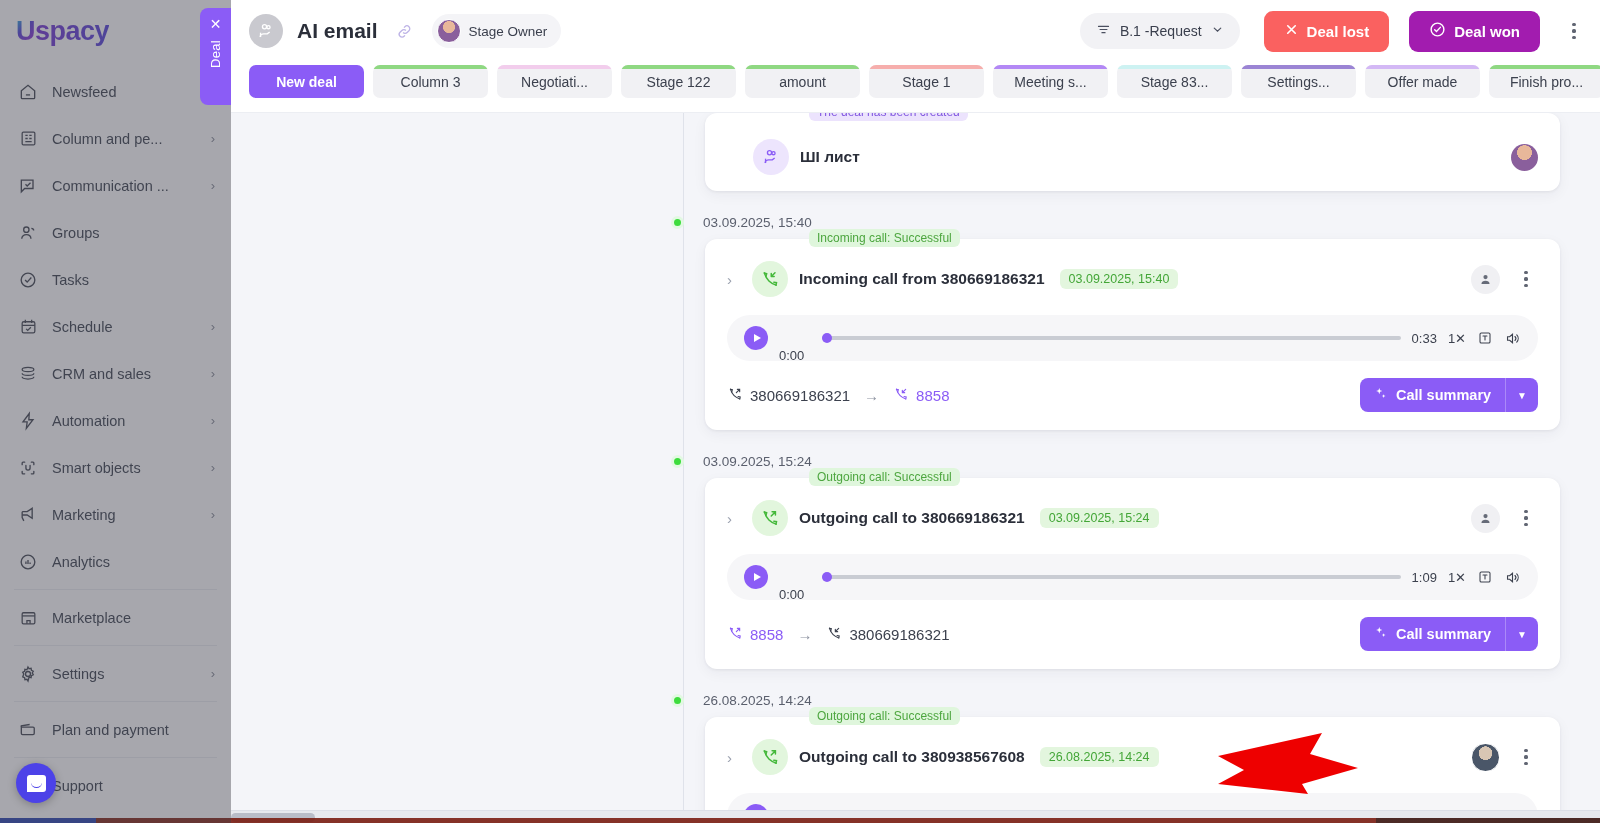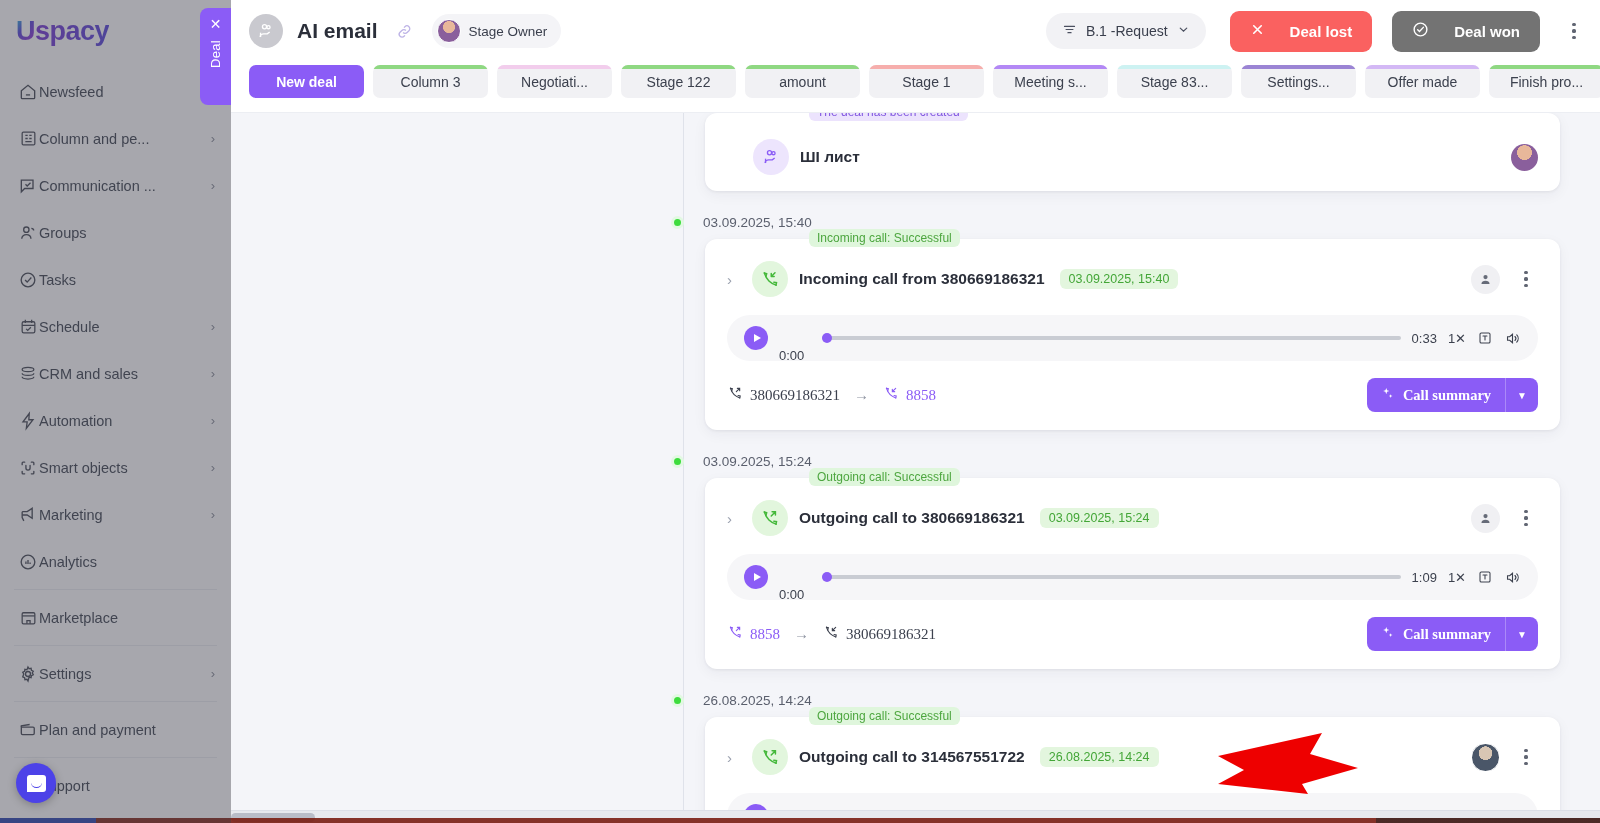--- a/index.html
+++ b/index.html
@@ -32,21 +32,21 @@
     font-weight: 800;
   }
   .logo .rest {
     background: linear-gradient(90deg,#7a3fd0 0%, #5b4bd6 100%);
     -webkit-background-clip: text; background-clip: text; color: transparent;
     font-weight: 700;
   }
   .nav { padding-top: 6px; flex: 1; }
   .nav-item {
     height: 47px; display: flex; align-items: center;
-    padding: 0 16px 0 17px; gap: 0; cursor: pointer;
+    padding: 0 16px 0 17px; gap: 13px; cursor: pointer;
     color: #454956;
   }
   .nav-item .ico { width: 22px; height: 22px; flex: none; display:flex; align-items:center; justify-content:center; color:#4b4f5c;}
   .nav-item .lbl { font-size: 14.5px; white-space: nowrap; flex: 1; color:#454b59; }
   .nav-item .chev { font-size: 13px; color: #8b8f9c; flex:none; }
   .nav-sep { height: 1px; background: #e3e5ec; margin: 4px 14px; }
 
   .intercom {
     position: absolute; left: 16px; bottom: 20px;
     width: 40px; height: 40px; border-radius: 50%;
@@ -103,27 +103,27 @@
   }
   .owner-chip .nm { font-size: 13.5px; color: #3a3f4d; }
   .spacer { flex: 1; }
 
   .filter-pill {
     display: flex; align-items: center; gap: 9px;
     background: #f2f2f5; border-radius: 20px; padding: 9px 16px; cursor: pointer;
     font-size: 14px; color: #3a3f4d;
   }
   .btn {
-    display: flex; align-items: center; gap: 25px; cursor: pointer;
+    display: flex; align-items: center; gap: 8px; cursor: pointer;
     border: none; border-radius: 9px; padding: 0 20px; height: 41px;
     font-size: 15px; font-weight: 600; color: #fff;
     font-family: "Liberation Sans", sans-serif;
   }
   .btn-lost { background: #fa6160; }
-  .btn-won  { background: #737373; }
+  .btn-won  { background: #a21caf; }
   .kebab {
     width: 24px; display: flex; flex-direction: column; align-items: center; gap: 3px;
     cursor: pointer; margin-left: 4px;
   }
   .kebab i { width: 3.2px; height: 3.2px; border-radius: 50%; background: #606572; display:block; }
 
   
   .stages {
     height: 50px; flex: none; display: flex; align-items: flex-start; gap: 9px;
     padding: 3px 0 0 18px; background: #fff; overflow: hidden;
@@ -213,21 +213,21 @@
   .t-cur { font-size: 13px; color: #3c414e; width: 32px; flex:none;margin-top:35px; }
   .track { flex: 1; height: 4px; background: #c9ccd3; border-radius: 3px; position: relative; cursor:pointer;}
   .track .knob {
     position: absolute; left: 0; top: -3px; width: 10px; height: 10px;
     border-radius: 50%; background: #8b5cf6;
   }
   .t-dur { font-size: 13px; color: #3c414e; flex:none; }
   .speed { font-size: 13px; color: #3c414e; flex:none; cursor:pointer; }
   .pl-ico { color: #3c414e; display:flex; align-items:center; cursor:pointer; flex:none;}
 
-  .card-foot { margin-top: 17px; display: flex; align-items: center; font-family: Liberation Serif, serif; }
+  .card-foot { margin-top: 17px; display: flex; align-items: center; }
   .phone { display: flex; align-items: center; gap: 7px; font-size: 15px; color: #3c414e; }
   .phone.hl { color: #8b5cf6; }
   .arrow-sep { margin: 0 14px; color: #8e93a1; font-size: 15px; }
   .sum-btn {
     margin-left: auto; display: flex; align-items: center;
     background: #8b5cf6; color: #fff; border-radius: 8px; height: 34px;
     font-size: 14.5px; font-weight: 600; cursor: pointer; overflow:hidden;
   }
   .sum-btn .lbl { display:flex; align-items:center; gap: 8px; padding: 0 14px 0 13px; }
   .sum-btn .split { width: 1px; align-self: stretch; background: rgba(255,255,255,0.28); }
@@ -765,21 +765,21 @@
             <div class="card-head">
               <span class="caret">›</span>
               <span class="circ-ico circ-green">
                 <svg width="20" height="20" viewBox="0 0 24 24" fill="none" stroke="currentColor" stroke-width="1.8" stroke-linecap="round">
                     <path d="M5.2 4.8c3.2 9 6.8 12 14 14.6"></path>
                     <path d="M5.2 4.8 8 5.6 7 9"></path>
                     <path d="M19.2 19.4l.6-3-3.2-.6"></path>
                     <path d="M13.5 9.5l5-5M14.5 4.5h4v4"></path>
                   </svg>
               </span>
-              <span class="card-title">Outgoing call to 314567551722</span>
+              <span class="card-title">Outgoing call to 380938567608</span>
               <span class="time-chip">26.08.2025, 14:24</span>
               <span class="card-actions">
                 <span class="avatar-sm"></span>
                 <span class="kebab">
                     <i></i>
                     <i></i>
                     <i></i>
                   </span>
               </span>
             </div>

